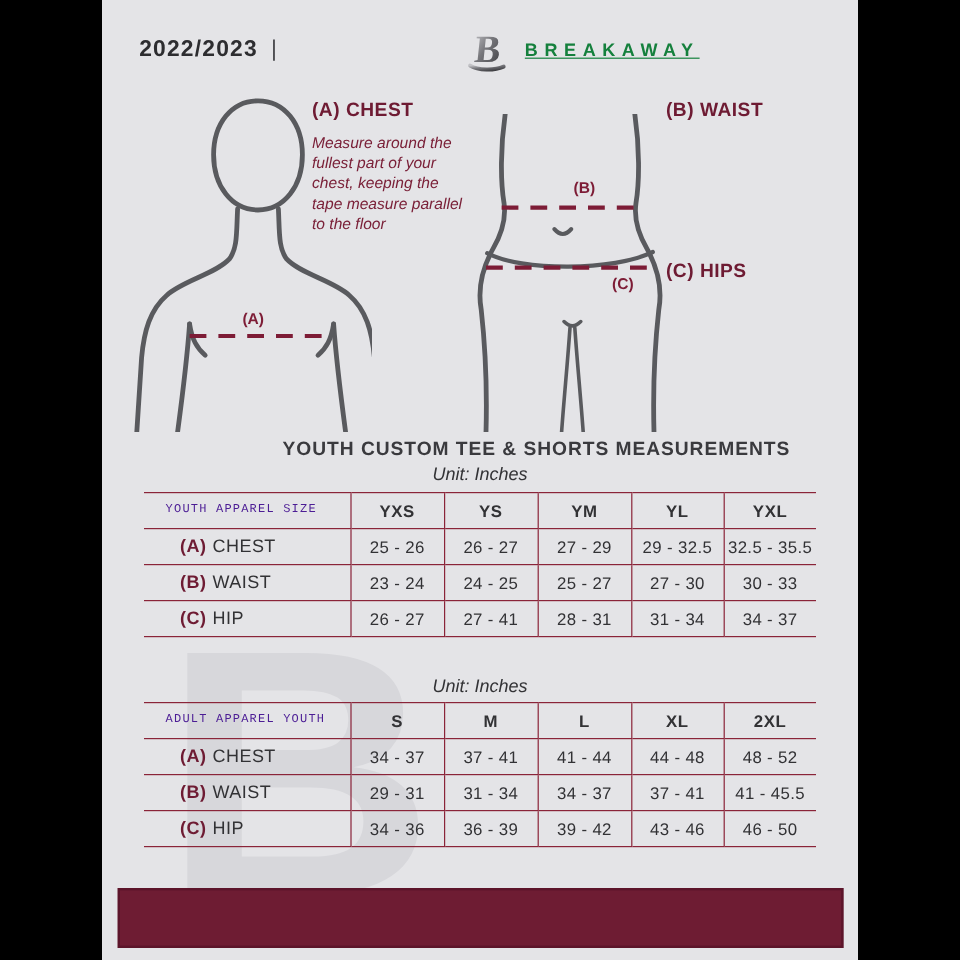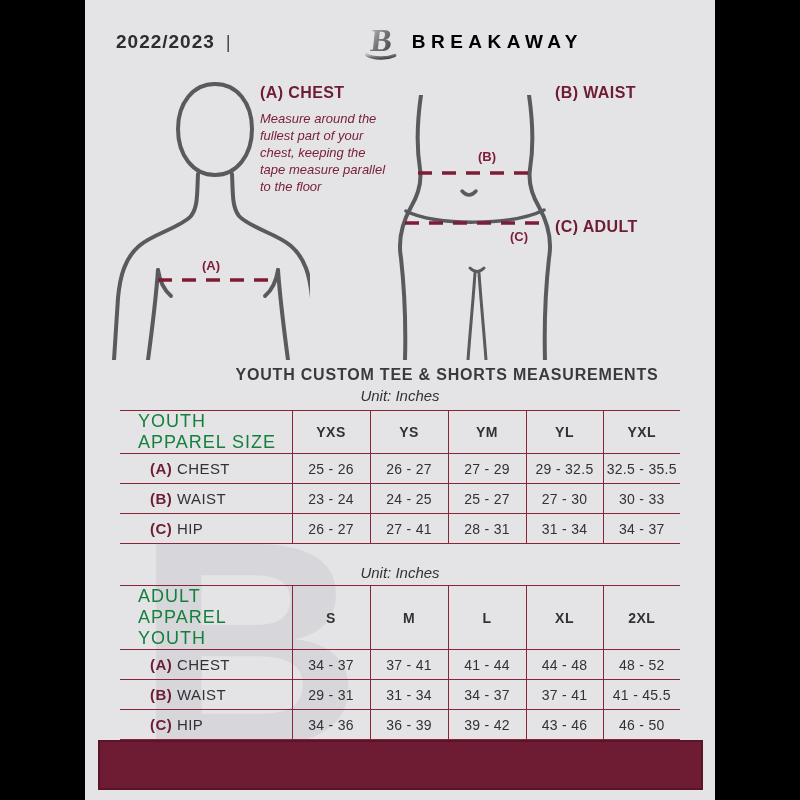--- a/index.html
+++ b/index.html
@@ -24,21 +24,21 @@
 
   .layer{position:absolute;inset:0;z-index:2;}
 
   
   .header{position:absolute;left:0;top:16px;width:522px;height:52px;display:flex;align-items:center;}
   .edition{margin-left:31px;font-size:19px;font-weight:800;letter-spacing:1px;color:var(--ink);}
   .hdr-divider{margin:0 11px;font-size:19px;font-weight:300;color:#4a4a4e;}
   .page-title{font-size:19px;font-weight:800;letter-spacing:1px;color:var(--ink);}
   .brand-block{margin-left:auto;margin-right:24px;display:flex;align-items:center;}
   .logo{width:44px;height:44px;margin-right:8px;}
-  .brand-name{font-size:19px;font-weight:800;letter-spacing:5.5px;color:#000000;}
+  .brand-name{font-size:15px;font-weight:800;letter-spacing:5.5px;color:#15803d;text-decoration:underline;}
 
   
   .figure{position:absolute;}
   .fig-upper{left:25px;top:76px;width:200px;height:284px;}
   .fig-lower{left:305px;top:95px;width:170px;height:265px;}
   .measure-label{position:absolute;font-size:13px;font-weight:bold;color:var(--dash);}
 
   
   .instruction{position:absolute;width:160px;}
   .instr-a{left:175px;top:84px;width:140px;}
@@ -58,21 +58,21 @@
   
   .size-table{position:absolute;left:35px;border-collapse:collapse;table-layout:fixed;width:560px;background:transparent;}
   .yt-table{top:410px;} .at-table{top:585px;}
   .size-table th,.size-table td{
     border-top:1.5px solid var(--line);border-bottom:1.5px solid var(--line);
     height:30px;text-align:center;vertical-align:middle;
     font-size:14px;color:var(--cell);font-weight:normal;padding:0;}
   .size-table th + th,.size-table td + td{border-left:1.5px solid var(--line);}
   .size-table th.size-col{font-weight:700;letter-spacing:0.5px;}
   .size-table .lead{text-align:left;}
-  .size-table th.lead{padding-left:18px;font-size:18px;letter-spacing:1px;color:#15803d;}
+  .size-table th.lead{padding-left:18px;font-size:10px;letter-spacing:1px;color:#4c1d95;font-family:Liberation Mono, monospace;}
   .size-table td.lead{padding-left:30px;font-size:15px;letter-spacing:0.4px;}
   .row-prefix{font-weight:800;color:var(--maroon);margin-right:5px;}
   .cell-val{letter-spacing:0.3px;}
 
   
   .footer-bar{position:absolute;left:13px;top:740px;width:605px;height:50px;
     background:#6e1c33;border:2px solid rgba(60,5,25,0.35);z-index:3;}
 </style>
 </head>
 <body>
@@ -142,21 +142,21 @@
         <div class="instr-text">Measure around the
 fullest part of your
 chest, keeping the
 tape measure parallel
 to the floor</div>
       </div>
       <div class="instruction instr-b">
         <div class="instr-title">(B) WAIST</div>
       </div>
       <div class="instruction instr-c">
-        <div class="instr-title">(C) ADULT</div>
+        <div class="instr-title">(C) HIPS</div>
       </div>
 
       <div class="section-title yt-title">YOUTH CUSTOM TEE &amp; SHORTS MEASUREMENTS</div>
       <div class="unit-label yt-unit">Unit: Inches</div>
 
       <table class="size-table yt-table">
         <colgroup>
             <col style="width:172px">
             <col style="width:78px">
             <col style="width:78px">

